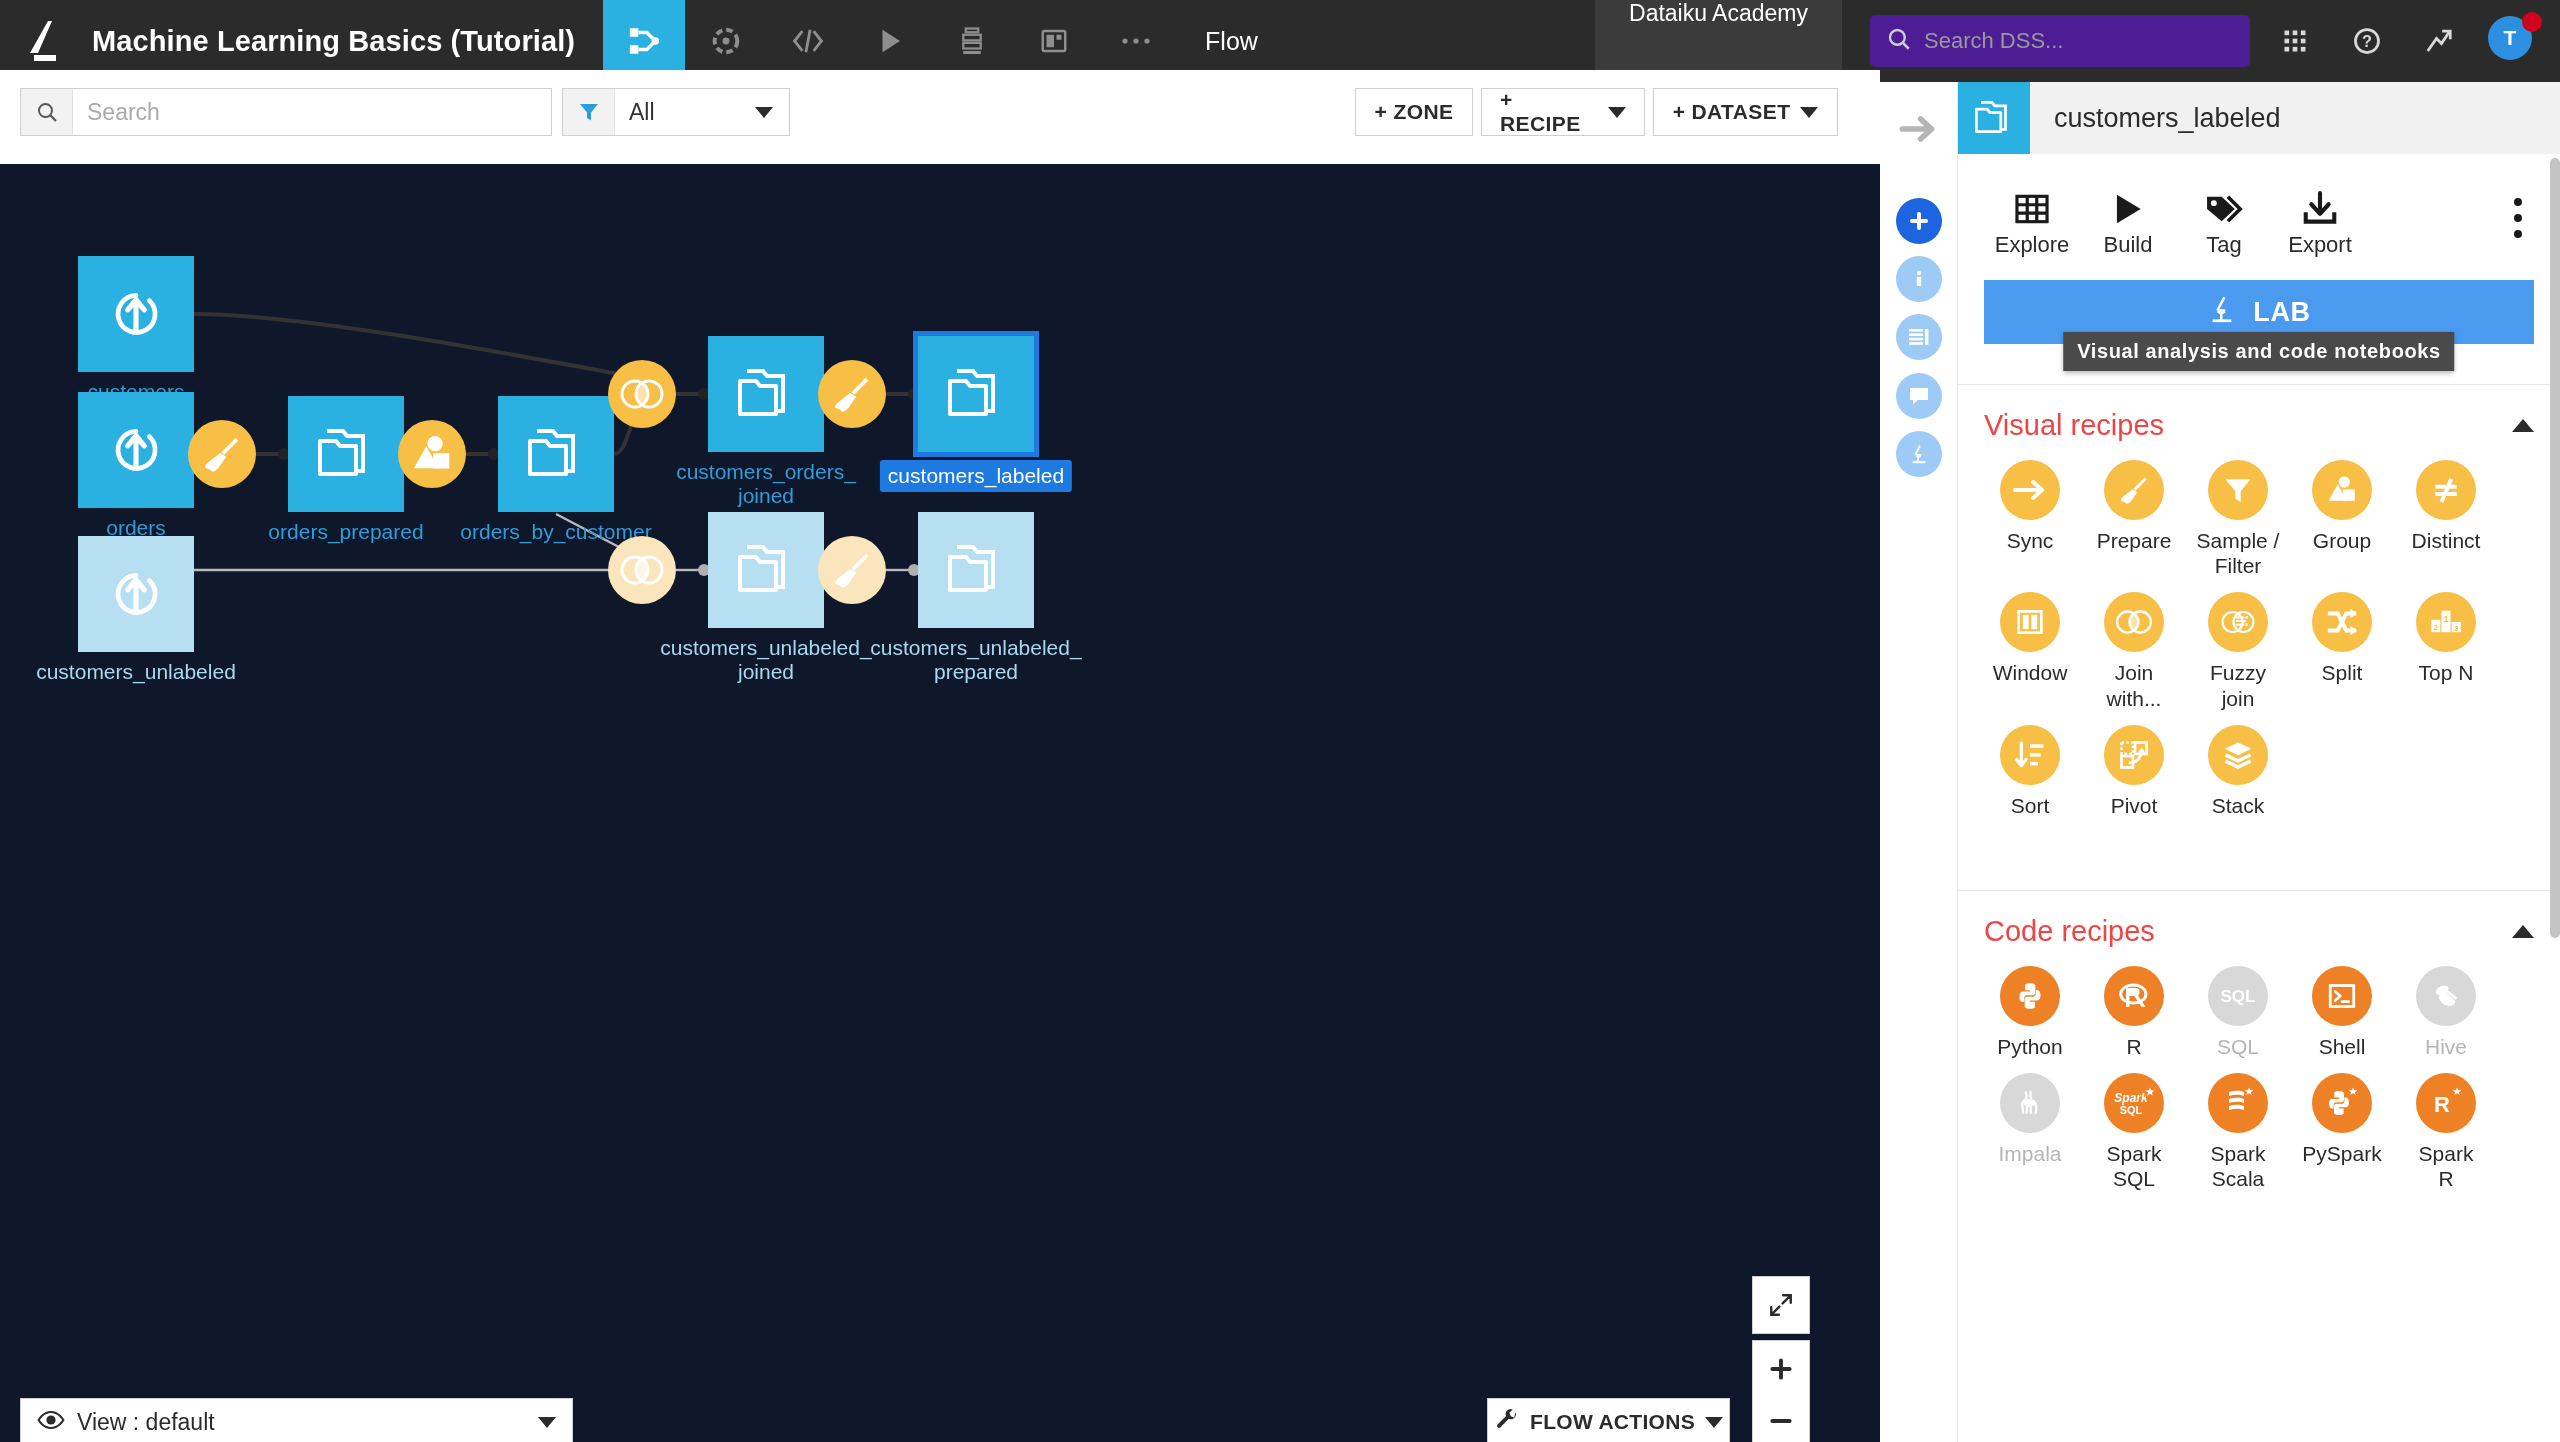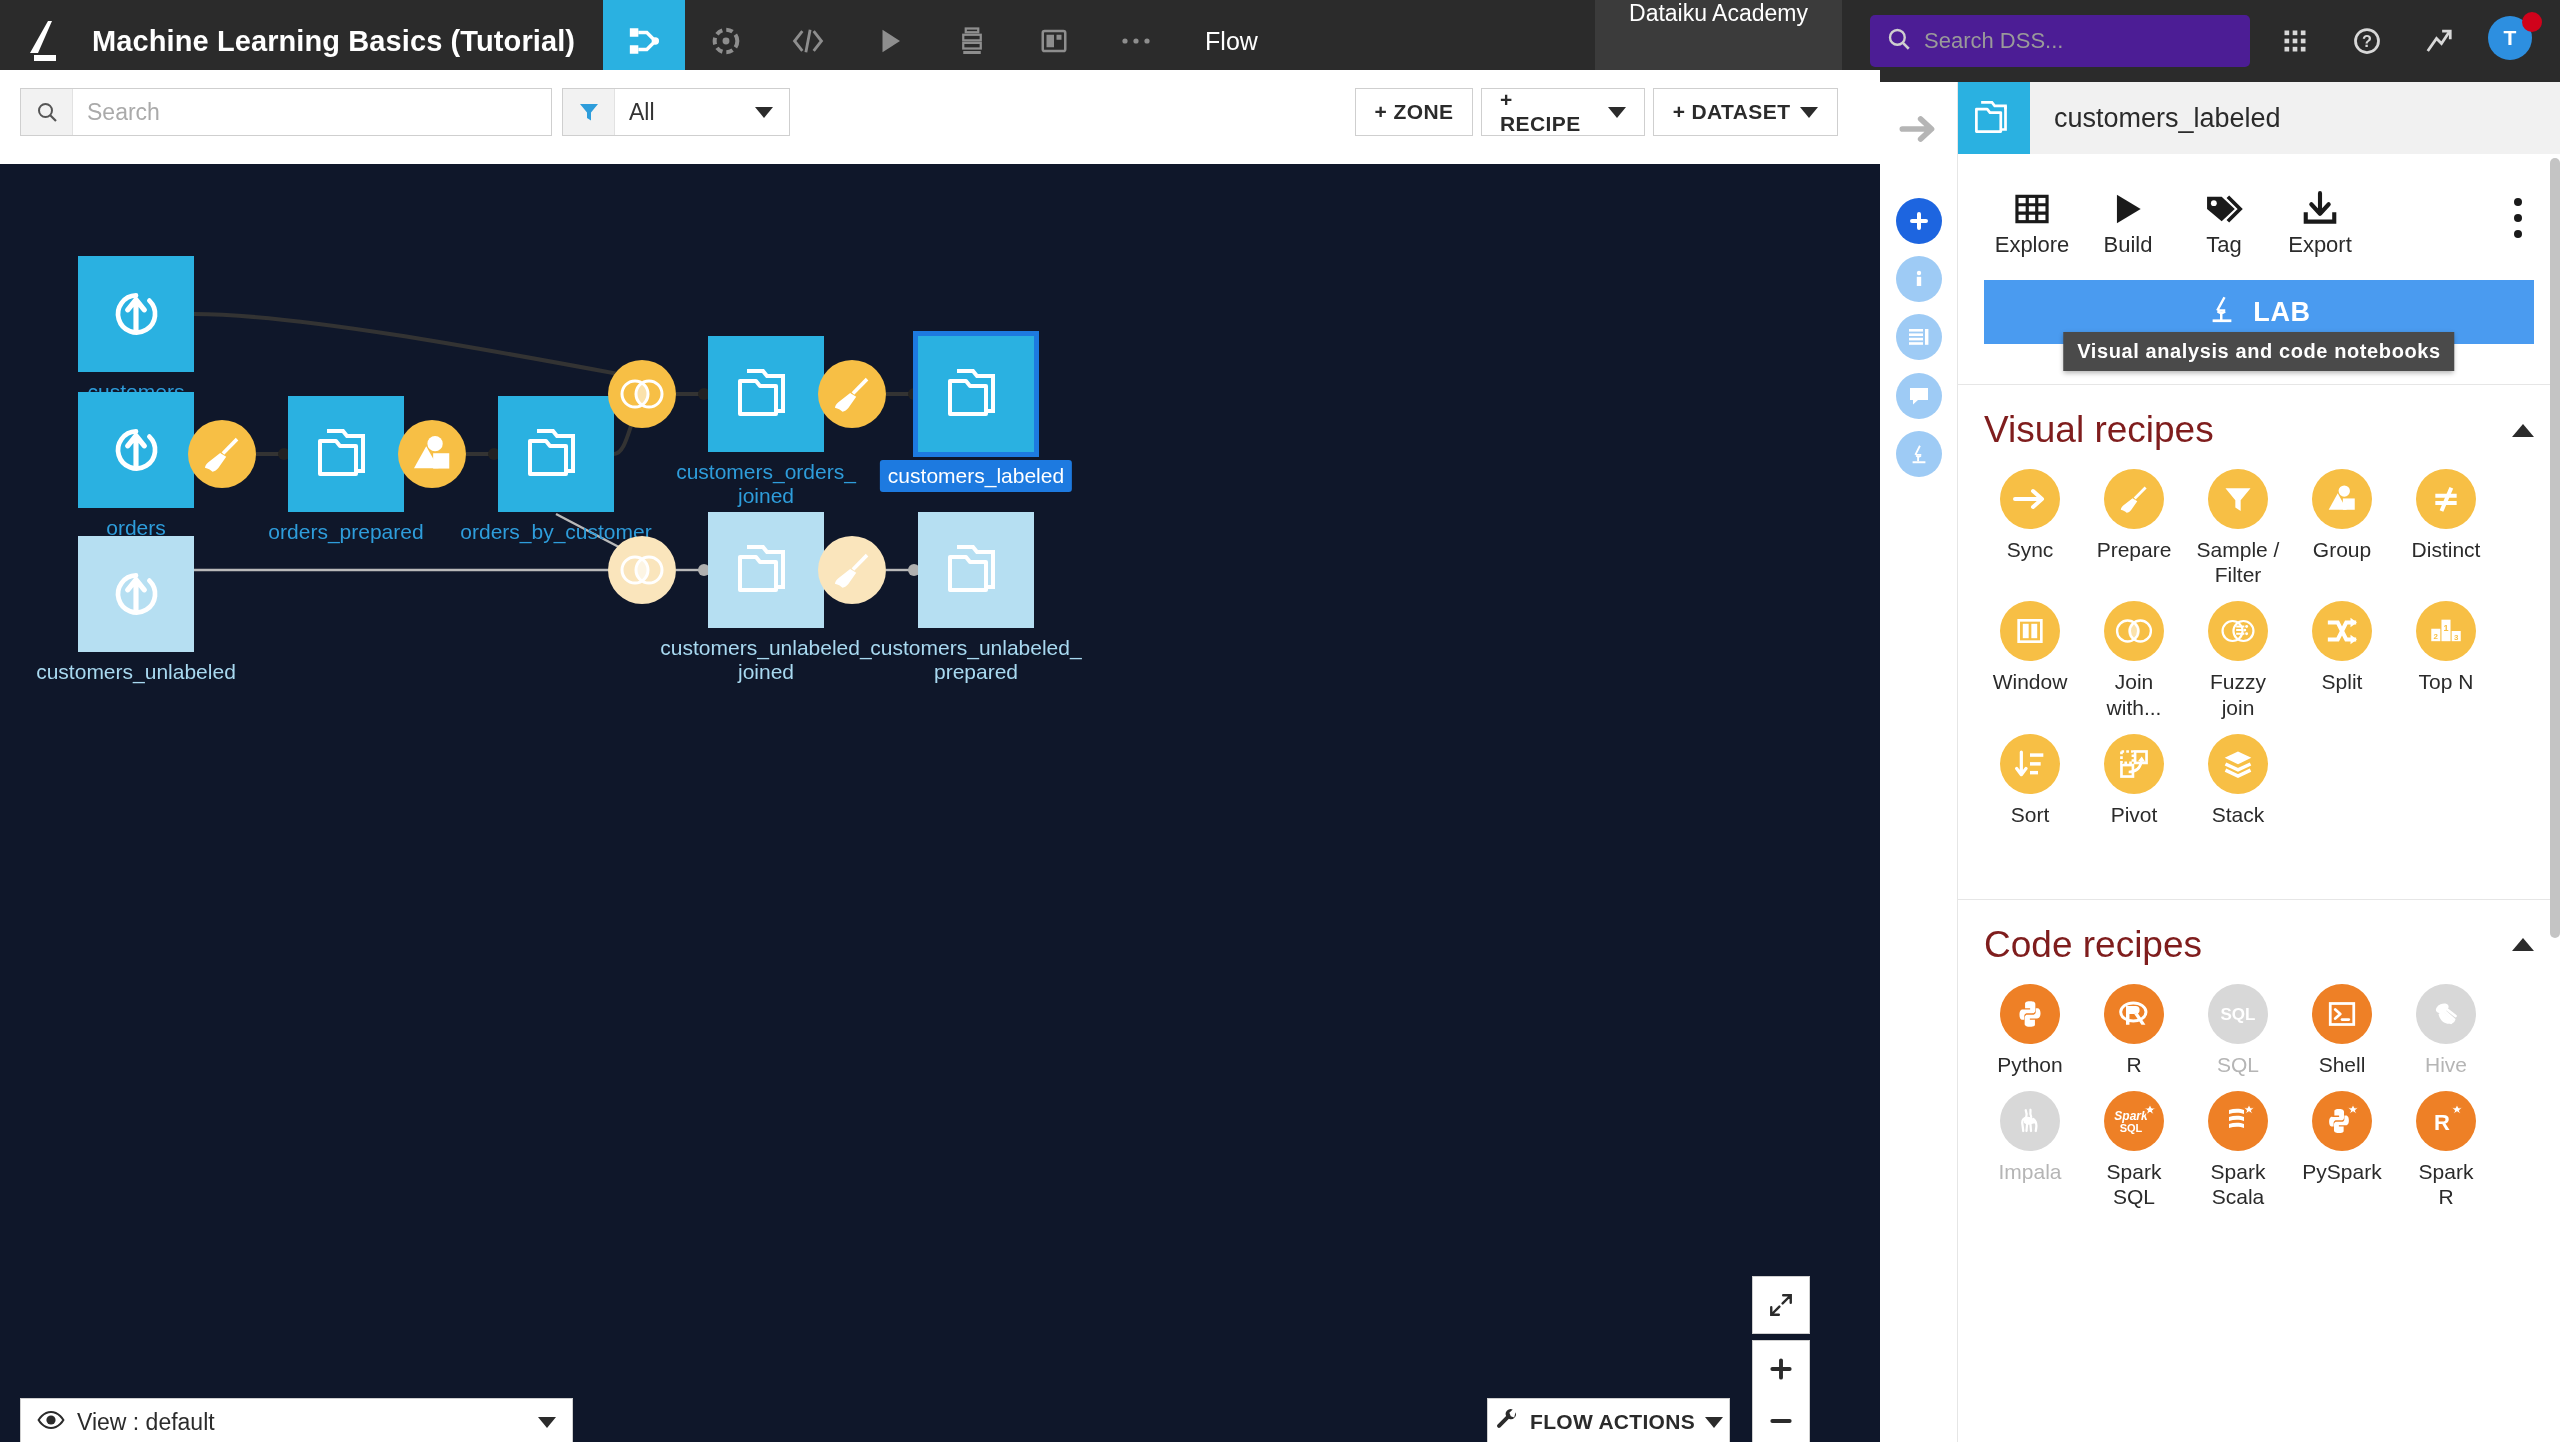--- a/index.html
+++ b/index.html
@@ -155,21 +155,21 @@
     gap: 16px; color: #fff; font-size: 27px; font-weight: 700; letter-spacing: .6px; position: relative;
   }
   #labTooltip {
     position: absolute; left: 50%; transform: translateX(-50%); top: 52px;
     background: #4a4a4a; color: #fff; font-size: 20px; padding: 8px 14px; white-space: nowrap; z-index: 30;
     box-shadow: 0 2px 5px rgba(0,0,0,.3);
   }
 
   .sect { border-top: 1px solid #e6e6e6; margin-top: 40px; }
   .sect-head { display: flex; align-items: center; padding: 24px 26px 10px 26px; }
-  .sect-head .t { font-size: 37px; color: #7f1d1d; flex: 1; }
+  .sect-head .t { font-size: 29px; color: #ef4444; flex: 1; }
   .chev-up { width: 0; height: 0; border-left: 11px solid transparent; border-right: 11px solid transparent; border-bottom: 13px solid #2b2b2b; }
 
   .grid { display: flex; flex-wrap: wrap; padding: 8px 20px 18px 20px; }
   .cell { width: 104px; display: flex; flex-direction: column; align-items: center; margin-bottom: 14px; }
   .cell .bub {
     width: 60px; height: 60px; border-radius: 50%; display: flex; align-items: center; justify-content: center;
     margin-bottom: 8px;
   }
   .bub.yel { background: #f7bf45; }
   .bub.org { background: #ee8026; }

